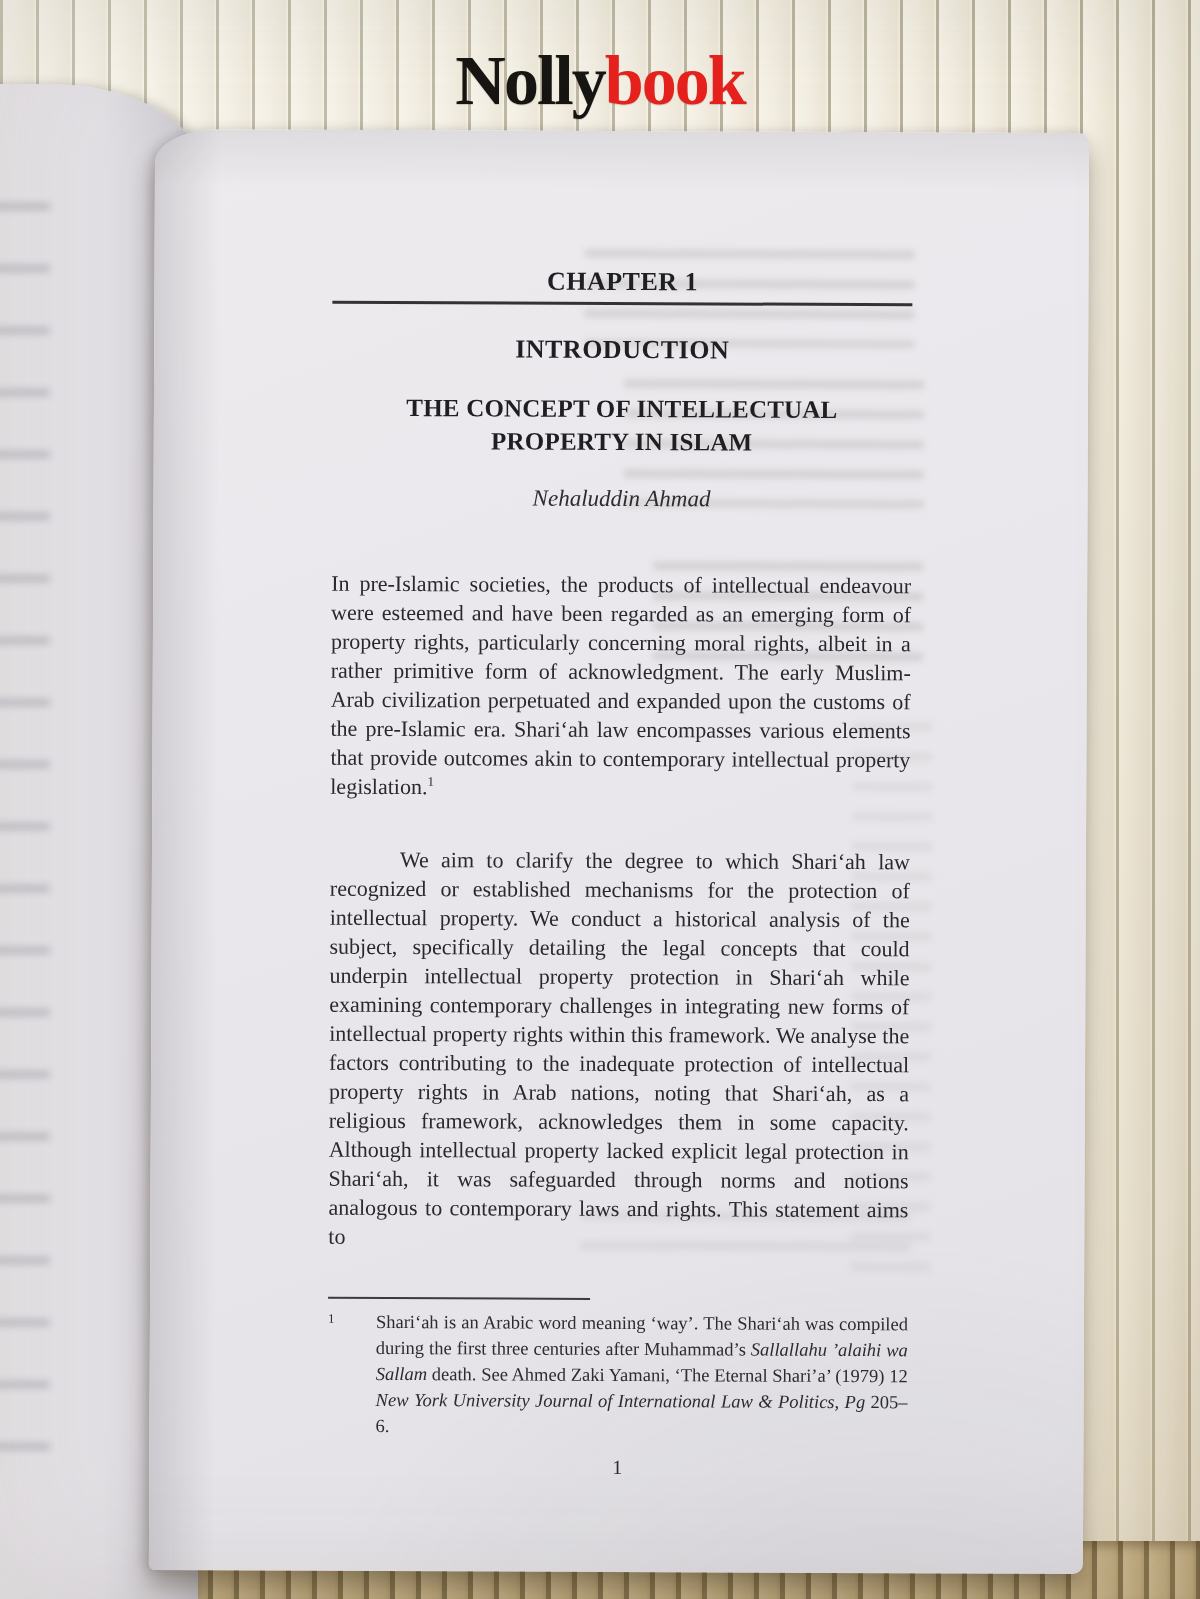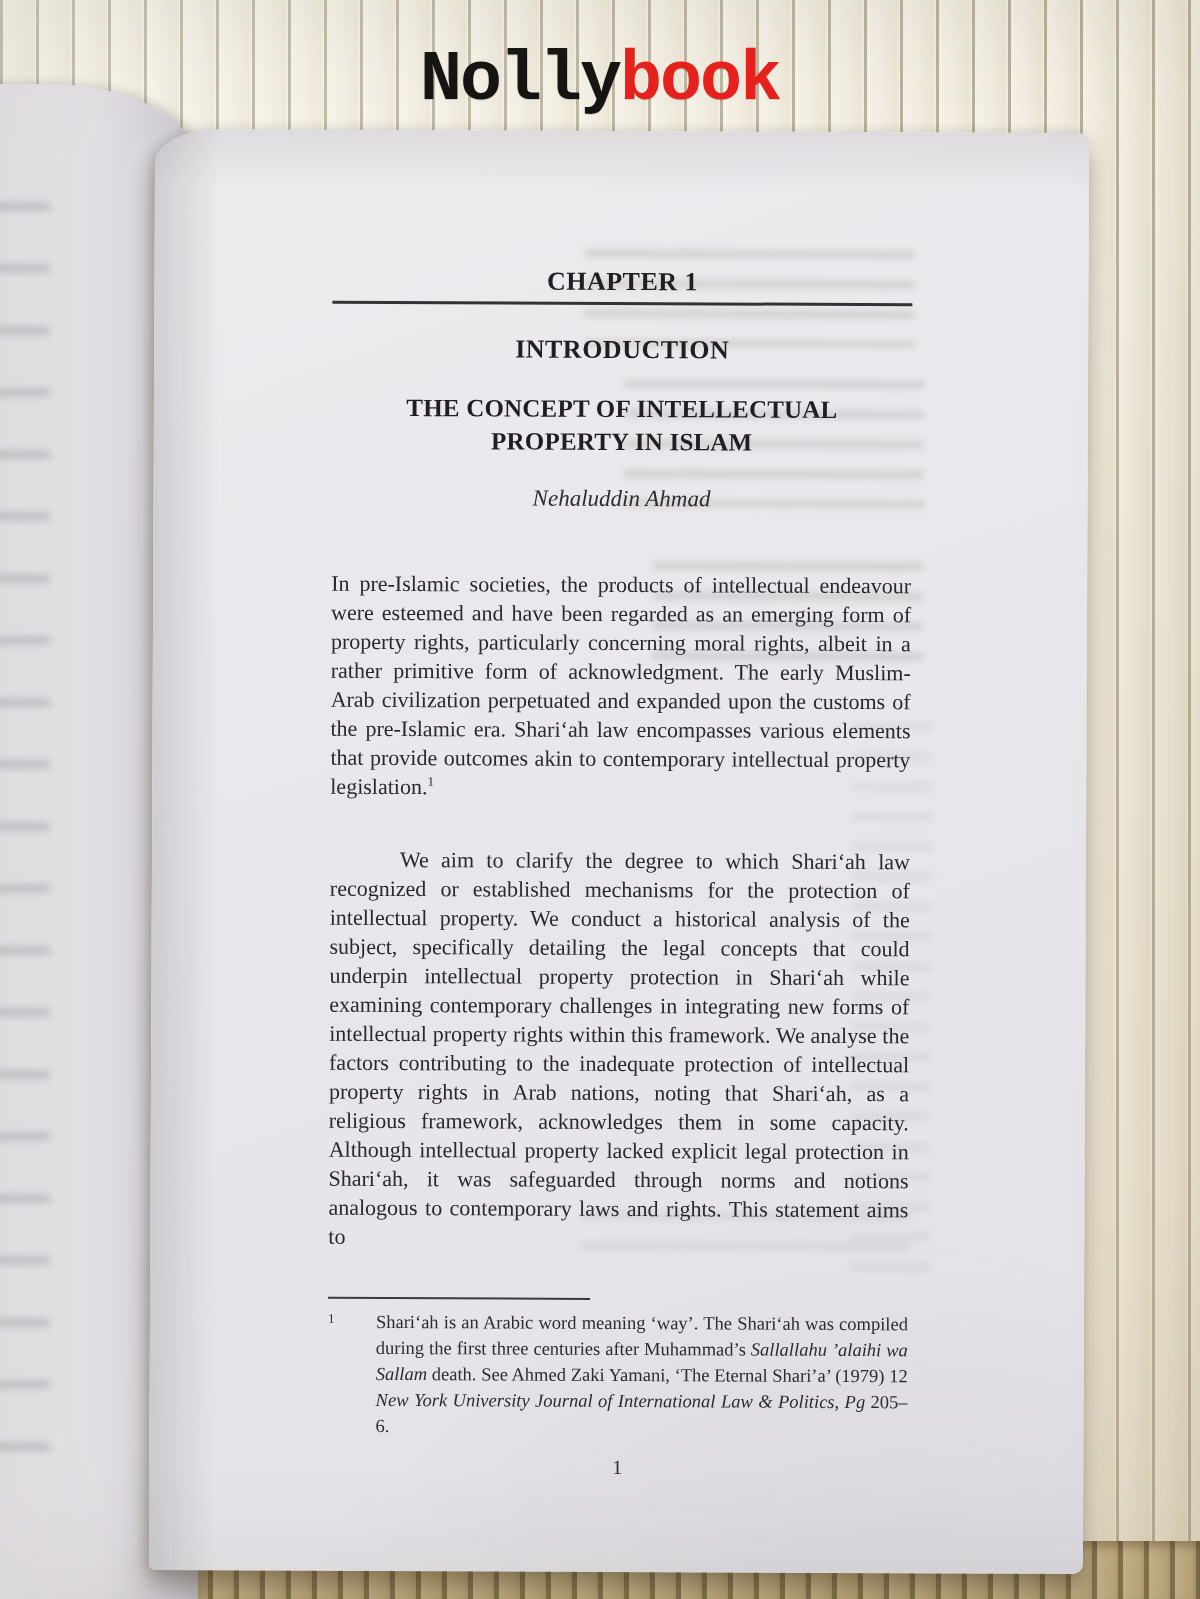--- a/index.html
+++ b/index.html
@@ -140,21 +140,21 @@
   }
   .fn-text .it { font-style: italic; }
   .page-number {
     margin-top: 16px; text-align: center; font-size: 20px; color: #2b2b30;
   }
 
   
   .logo {
     position: absolute; left: 0; right: 0; top: 46px;
     text-align: center;
-    font-family: Liberation Mono, monospace;
+    font-family: Liberation Serif, serif;
     font-size: 70px; font-weight: bold; letter-spacing: -2px;
     line-height: 1;
     text-shadow: 0 1px 1px rgba(0,0,0,0.15);
   }
   .logo .black { color: #171512; }
   .logo .red   { color: #e8211d; }
 
   
   .vignette {
     position: absolute; inset: 0; pointer-events: none;

